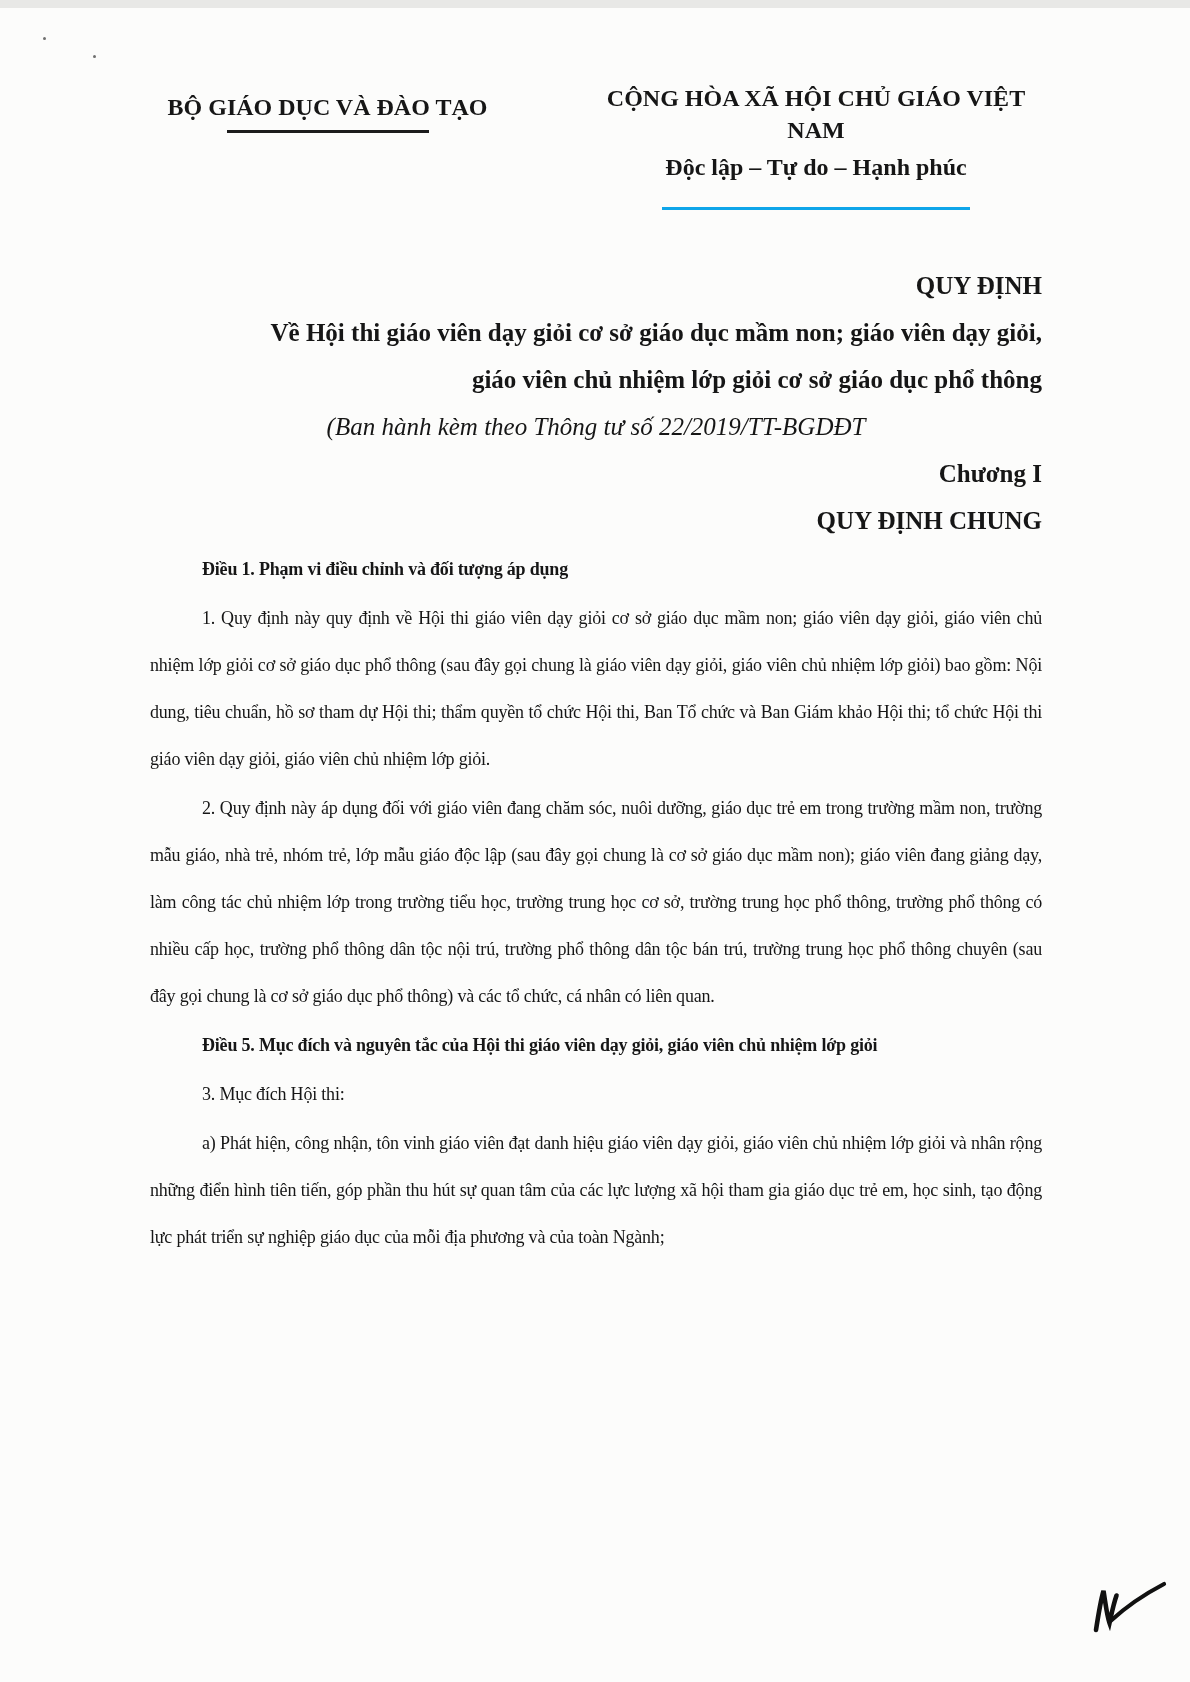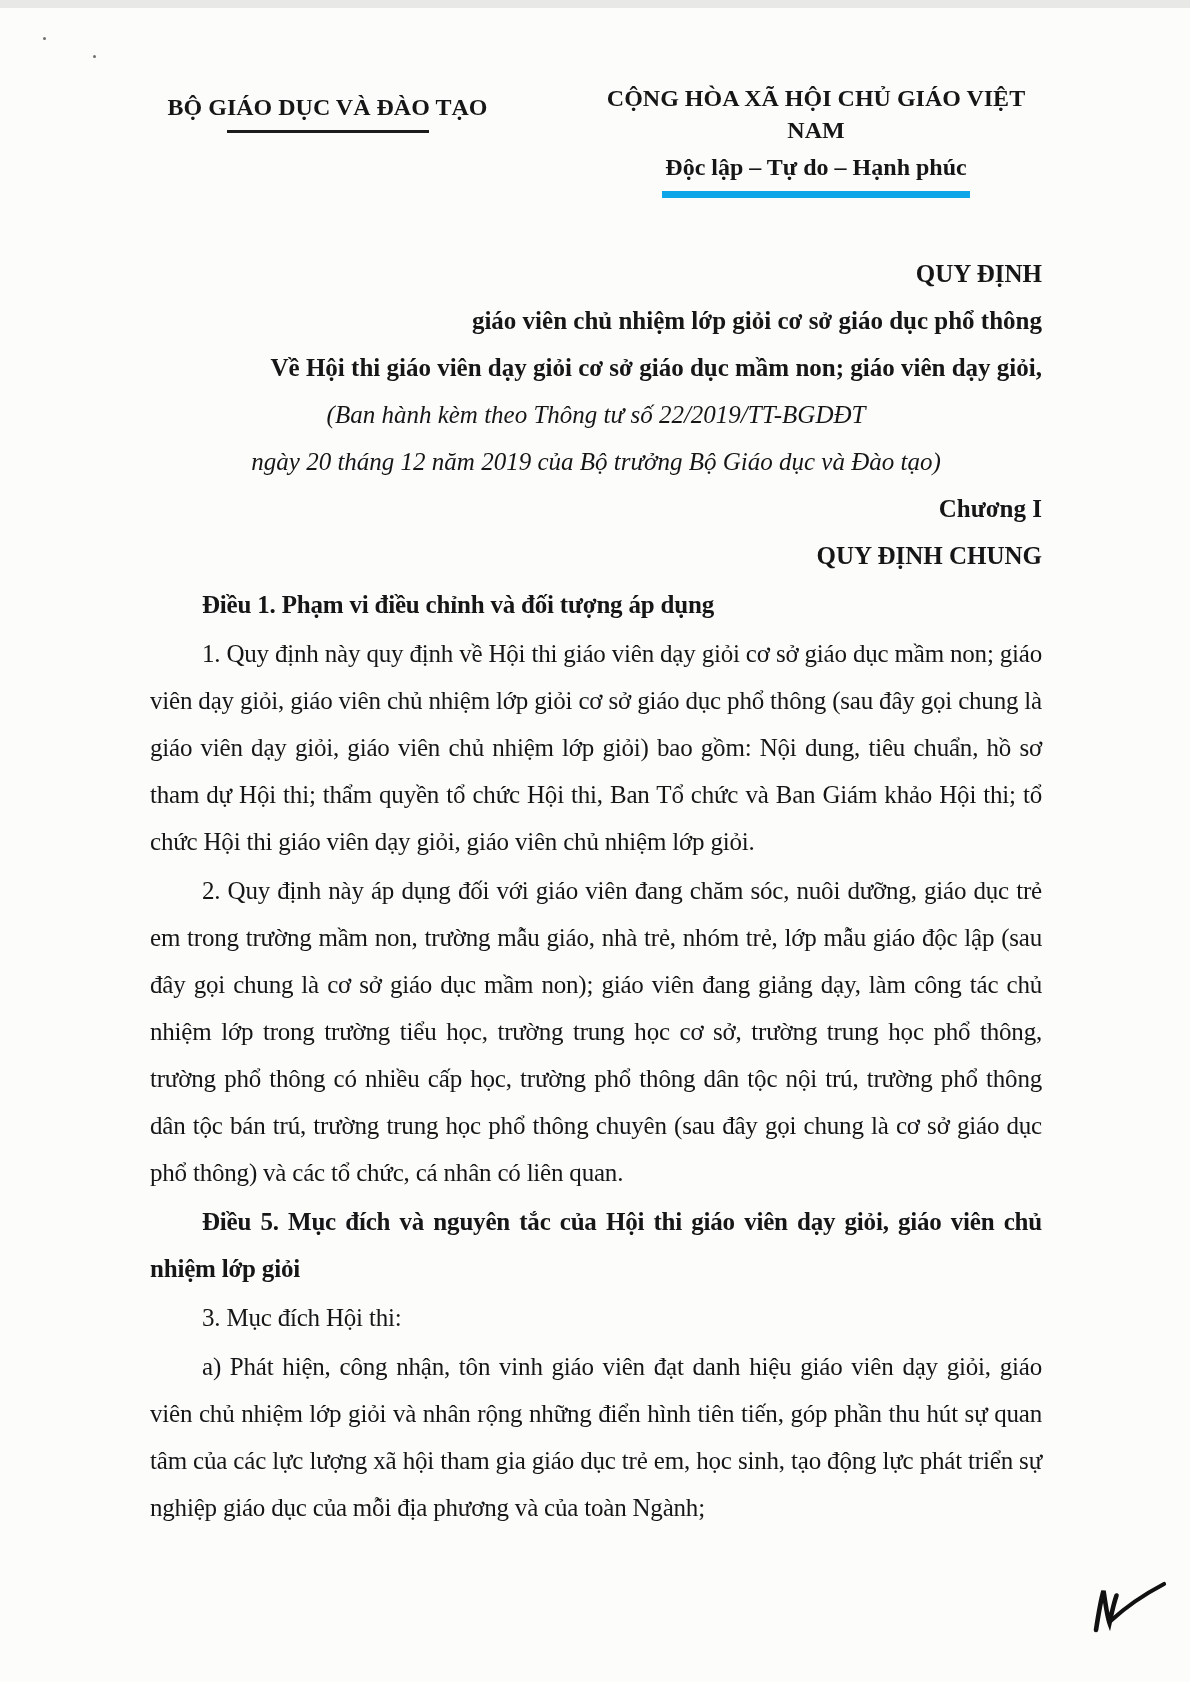--- a/index.html
+++ b/index.html
@@ -31,36 +31,36 @@
   .header-left { width: 355px; text-align: center; padding-top: 9px; }
   .agency-underline {
     width: 202px; height: 0;
     border-top: 3px solid #1c1c1c;
     margin: 7px auto 0;
   }
   .header-right { width: 452px; text-align: center; }
   .motto {
     display: inline-block;
     margin-top: 5px;
-    padding: 0 3px 8px;
-    border-bottom: 7px solid #0ea5e9;
+    padding: 0 3px 24px;
+    border-bottom: 3px solid #0ea5e9;
   }
   
   .title-block, .chapter-block { text-align: center; line-height: 47px; }
   .title-block { margin-top: 52px; }
   .bold { font-weight: bold; text-align: right; }
   .italic { font-style: italic; }
   
   .article-heading, .para {
     margin: 2px 0 0;
     line-height: 47px;
     text-indent: 52px;
     text-align: justify;
     letter-spacing: -0.2px;
-    font-size: 25px;
+    font-size: 18px;
   }
   .article-heading { font-weight: bold; }
   
   .signature-mark { position: absolute; left: 1086px; top: 1570px; }
   .scan-bar {
     position: absolute;
     left: 8px; bottom: 1px;
     width: 502px; height: 4px;
     background: linear-gradient(to right, #141414 0%, #141414 64%, #4e4e4e 64%, #5a5a5a 84%, #9b9b9b 86%, #a8a8a8 100%);
   }
@@ -84,24 +84,23 @@
         <div class="agency-underline"></div>
       </div>
       <div class="header-right">
         <div>CỘNG HÒA XÃ HỘI CHỦ GIÁO VIỆT NAM</div>
         <div class="motto">Độc lập – Tự do – Hạnh phúc</div>
       </div>
     </div>
 
     <div class="title-block">
       <div class="bold">QUY ĐỊNH</div>
+      <div class="bold">Về Hội thi giáo viên dạy giỏi cơ sở giáo dục mầm non; giáo viên dạy giỏi,</div>
       <div class="bold">giáo viên chủ nhiệm lớp giỏi cơ sở giáo dục phổ thông</div>
-      <div class="bold">Về Hội thi giáo viên dạy giỏi cơ sở giáo dục mầm non; giáo viên dạy giỏi,</div>
       <div class="italic">(Ban hành kèm theo Thông tư số 22/2019/TT-BGDĐT</div>
-      <div class="italic">ngày 20 tháng 12 năm 2019 của Bộ trưởng Bộ Giáo dục và Đào tạo)</div>
     </div>
 
     <div class="chapter-block">
       <div class="bold">Chương I</div>
       <div class="bold">QUY ĐỊNH CHUNG</div>
     </div>
 
     <p class="article-heading">Điều 1. Phạm vi điều chỉnh và đối tượng áp dụng</p>
     <p class="para">1. Quy định này quy định về Hội thi giáo viên dạy giỏi cơ sở giáo dục mầm non; giáo viên dạy giỏi, giáo viên chủ nhiệm lớp giỏi cơ sở giáo dục phổ thông (sau đây gọi chung là giáo viên dạy giỏi, giáo viên chủ nhiệm lớp giỏi) bao gồm: Nội dung, tiêu chuẩn, hồ sơ tham dự Hội thi; thẩm quyền tổ chức Hội thi, Ban Tổ chức và Ban Giám khảo Hội thi; tổ chức Hội thi giáo viên dạy giỏi, giáo viên chủ nhiệm lớp giỏi.</p>
     <p class="para">2. Quy định này áp dụng đối với giáo viên đang chăm sóc, nuôi dưỡng, giáo dục trẻ em trong trường mầm non, trường mẫu giáo, nhà trẻ, nhóm trẻ, lớp mẫu giáo độc lập (sau đây gọi chung là cơ sở giáo dục mầm non); giáo viên đang giảng dạy, làm công tác chủ nhiệm lớp trong trường tiểu học, trường trung học cơ sở, trường trung học phổ thông, trường phổ thông có nhiều cấp học, trường phổ thông dân tộc nội trú, trường phổ thông dân tộc bán trú, trường trung học phổ thông chuyên (sau đây gọi chung là cơ sở giáo dục phổ thông) và các tổ chức, cá nhân có liên quan.</p>

